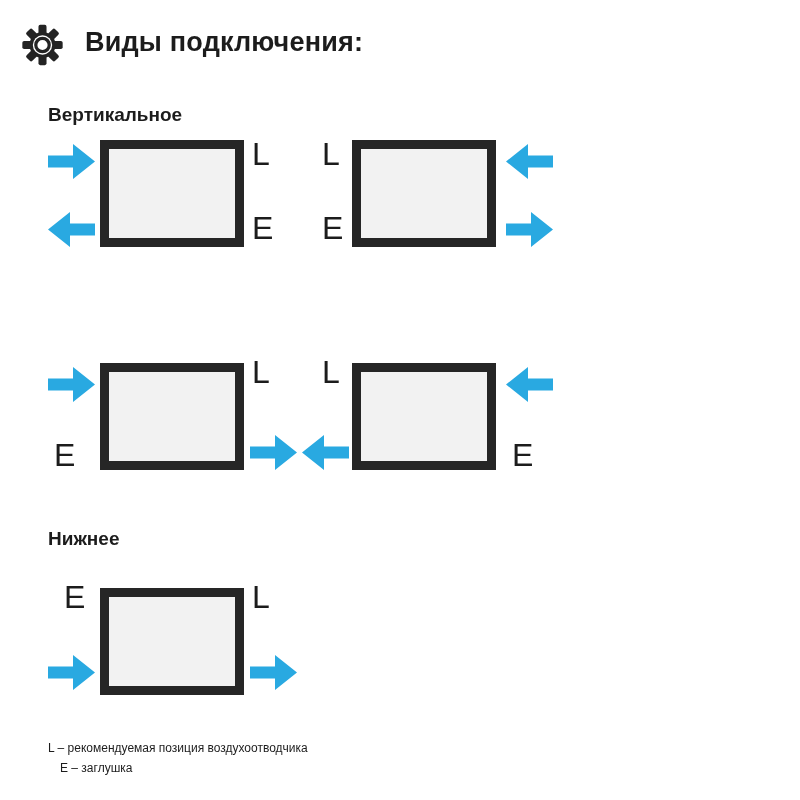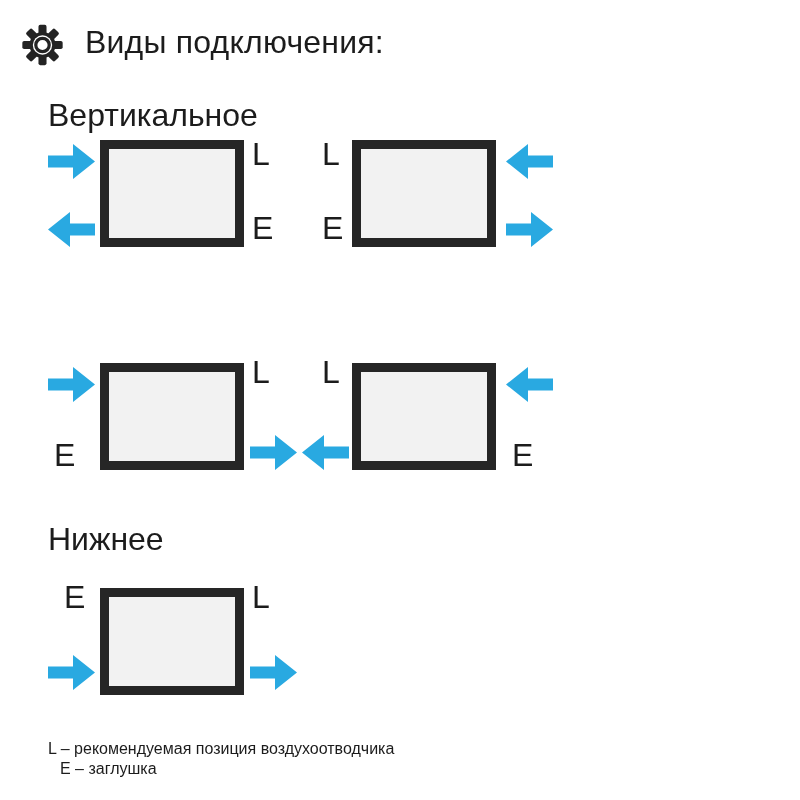--- a/index.html
+++ b/index.html
@@ -1,31 +1,31 @@
 <!DOCTYPE html>
 <html><head>
 <meta charset="utf-8">
 <style>
   html,body{margin:0;padding:0;background:#ffffff;}
   .canvas{
     position:relative;width:800px;height:800px;background:#ffffff;overflow:hidden;
     font-family:"Liberation Sans","DejaVu Sans",sans-serif;color:#1c1c1c;
   }
   .abs{position:absolute;}
-  .page-title{font-size:32px;font-weight:400;line-height:30px;letter-spacing:.2px;}
-  .sec-title{font-size:32px;font-weight:400;line-height:30px;}
+  .page-title{font-size:27px;font-weight:700;line-height:30px;letter-spacing:.2px;}
+  .sec-title{font-size:19px;font-weight:700;line-height:30px;}
   .radiator{
     width:144px;height:107px;box-sizing:border-box;
     border:9px solid #262626;background:#f2f2f2;
   }
   .lbl{font-size:32px;font-weight:400;line-height:35px;}
   .arr{display:block;width:47px;height:35px;}
   .arr polygon{fill:#29a9e1;}
   .flip{transform:scaleX(-1);}
-  .legend-line{font-size:16px;font-weight:400;line-height:21px;}
+  .legend-line{font-size:12px;font-weight:400;line-height:21px;}
 </style>
 </head>
 <body>
 
 <div class="canvas">
 
   <svg class="abs" style="left:21px;top:23px" width="43" height="44" viewBox="0 0 48 48">
     <g fill="#232323">
       <circle cx="24" cy="24" r="14.5"></circle>
       <rect x="19.5" y="1.5" width="9" height="11" rx="2"></rect>

